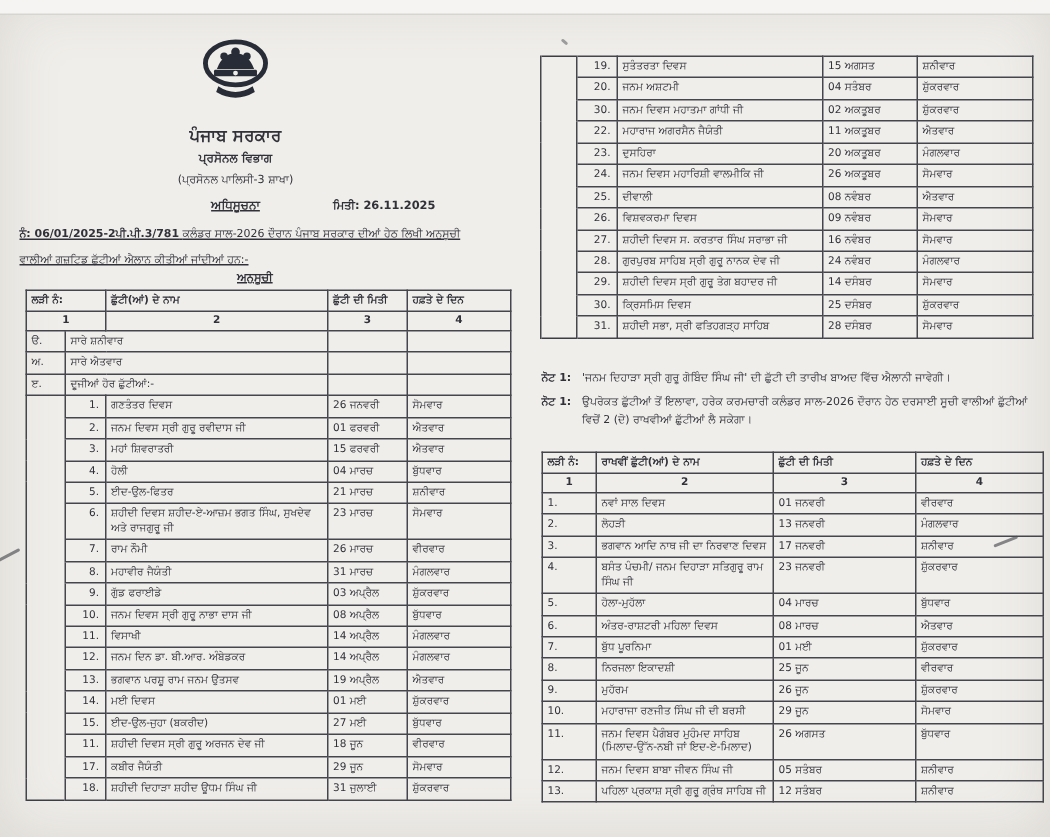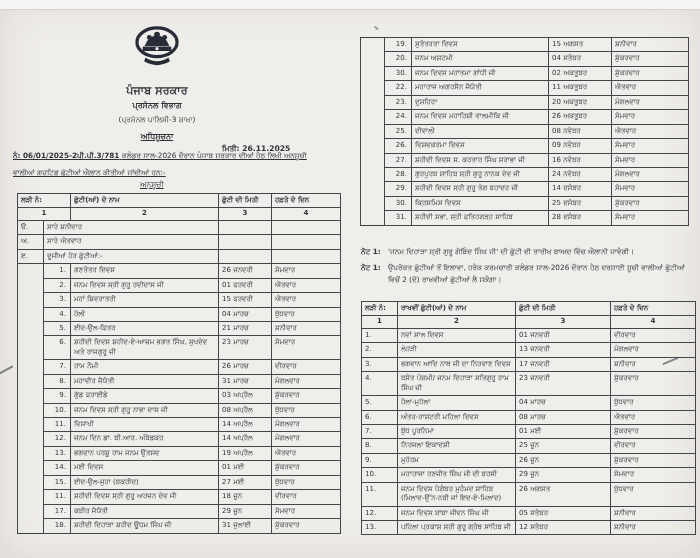--- a/index.html
+++ b/index.html
@@ -8,24 +8,24 @@
         box-shadow:inset 0 0 40px rgba(120,115,105,.18);}
   .top-strip{position:absolute;left:0;top:0;width:700px;height:9px;background:#f5f4f2;border-bottom:1px solid #d7d5d0;}
 
   
   .doc-header{position:absolute;left:92px;top:26px;width:130px;text-align:center;}
   .emblem{width:46px;height:42px;margin:0 auto 2px auto;display:block;}
   .org{font-size:11px;font-weight:700;margin-top:16px;letter-spacing:.2px;}
   .dept{font-size:8px;font-weight:700;margin-top:4px;}
   .branch{font-size:7.4px;margin-top:4px;}
   .doctype{font-size:8px;font-weight:700;margin-top:3px;text-decoration:underline;display:inline-block;}
-  .date-line{position:absolute;left:222px;top:144px;font-size:7.6px;font-weight:700;}
+  .date-line{position:absolute;left:222px;top:132px;font-size:7.6px;font-weight:700;}
   .ref{position:absolute;left:13px;top:147px;width:334px;font-size:7.3px;line-height:17px;text-decoration:underline;}
   .ref .ref-no{font-weight:700;}
-  .schedule-heading{position:absolute;left:99px;top:180px;font-size:7.6px;font-weight:400;text-decoration:underline;padding-left:41px;}
+  .schedule-heading{position:absolute;left:117px;top:180px;font-size:7.6px;font-weight:700;text-decoration:underline;padding-left:41px;}
 
   
   table.tbl{border-collapse:collapse;table-layout:fixed;background:transparent;}
   .tbl td,.tbl th{border:1px solid #45454d;font-size:7px;line-height:1.35;
                   padding:2px 3px;vertical-align:top;text-align:left;font-weight:400;
                   overflow:hidden;word-wrap:break-word;}
   .tbl th{font-weight:700;}
   .tbl .num-row td{text-align:center;font-weight:700;padding:1px 2px;}
   .tbl td.no{text-align:right;padding-right:4px;}
   .tbl td.spacer{border-top:none;border-bottom:none;}

